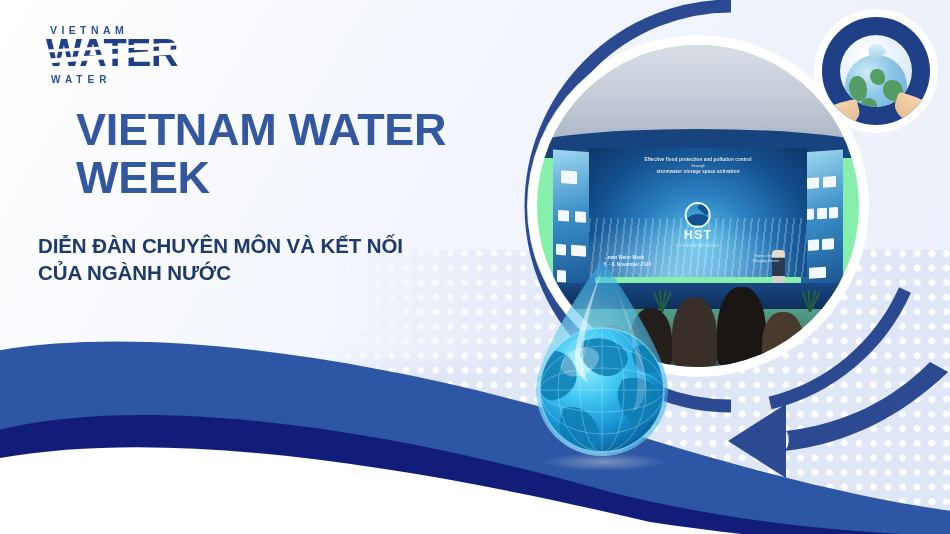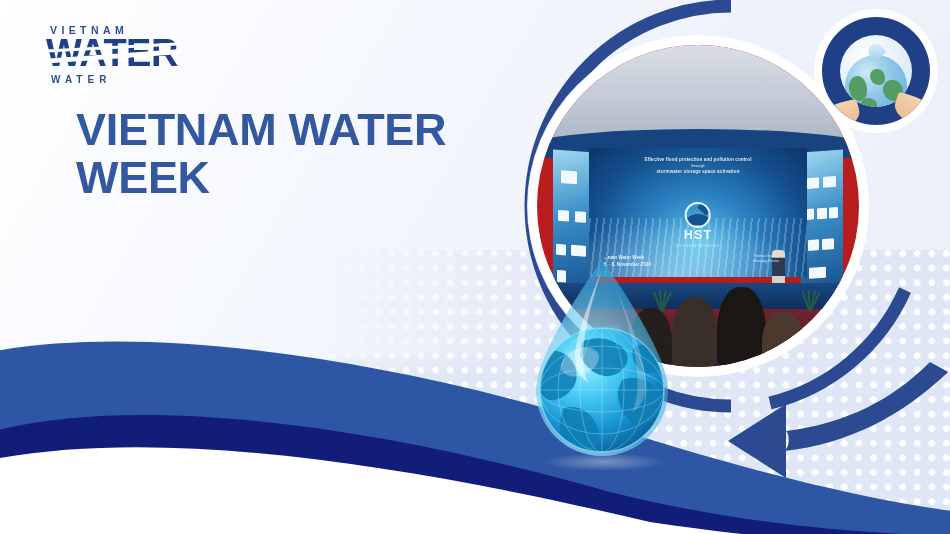--- a/index.html
+++ b/index.html
@@ -44,21 +44,21 @@
     border-radius:50%;
     background:#ffffff;
     padding:9px;
     box-shadow:0 0 0 1px rgba(255,255,255,.9);
   }
   .photo-inner {
     width:100%; height:100%;
     border-radius:50%;
     overflow:hidden;
     position:relative;
-    background:#b91c1c;
+    background:#86efac;
   }
 
   
   .ph-ceiling {
     position:absolute; left:0; top:0; width:100%; height:31%;
     background:linear-gradient(180deg,#d9dee6 0%,#c3cad6 55%,#aab4c4 100%);
   }
   .ph-ceil-dark {
     position:absolute; left:-6%; top:26%; width:112%; height:9%;
     background:#17447f;
@@ -441,14 +441,15 @@
     <div class="logo-top">VIETNAM</div>
     <div class="logo-mid">
       <span>WATER</span>
       <span class="cut2"></span>
       <span class="cut"></span>
     </div>
     <div class="logo-bot">WATER</div>
   </div>
 
   <div class="headline">VIETNAM WATER WEEK</div>
+  <div class="subhead">DIỄN ĐÀN CHUYÊN MÔN VÀ KẾT NỐI CỦA NGÀNH NƯỚC</div>
 
 </div>
 
 </body></html>

